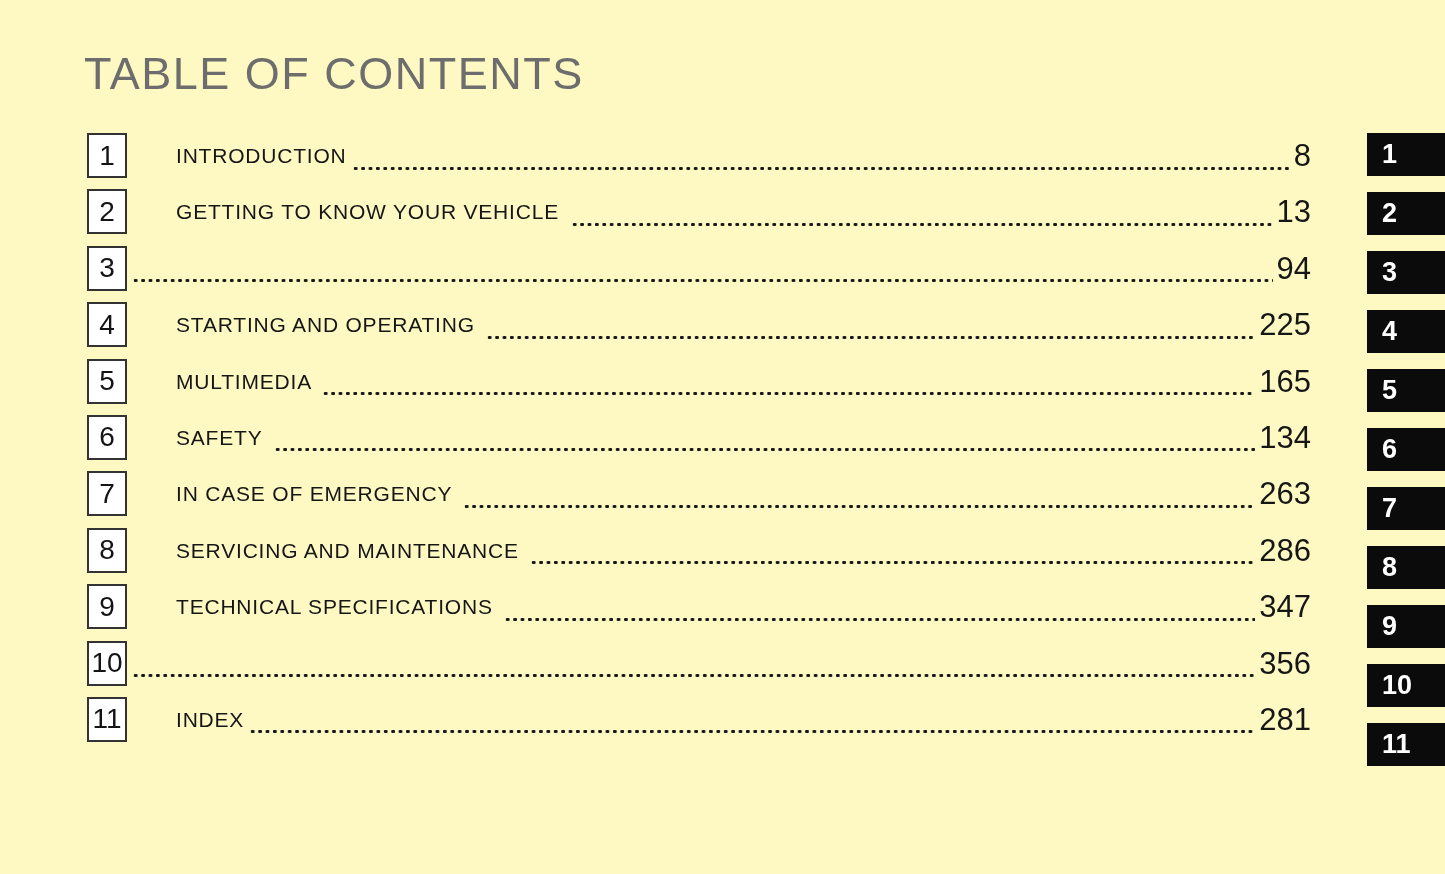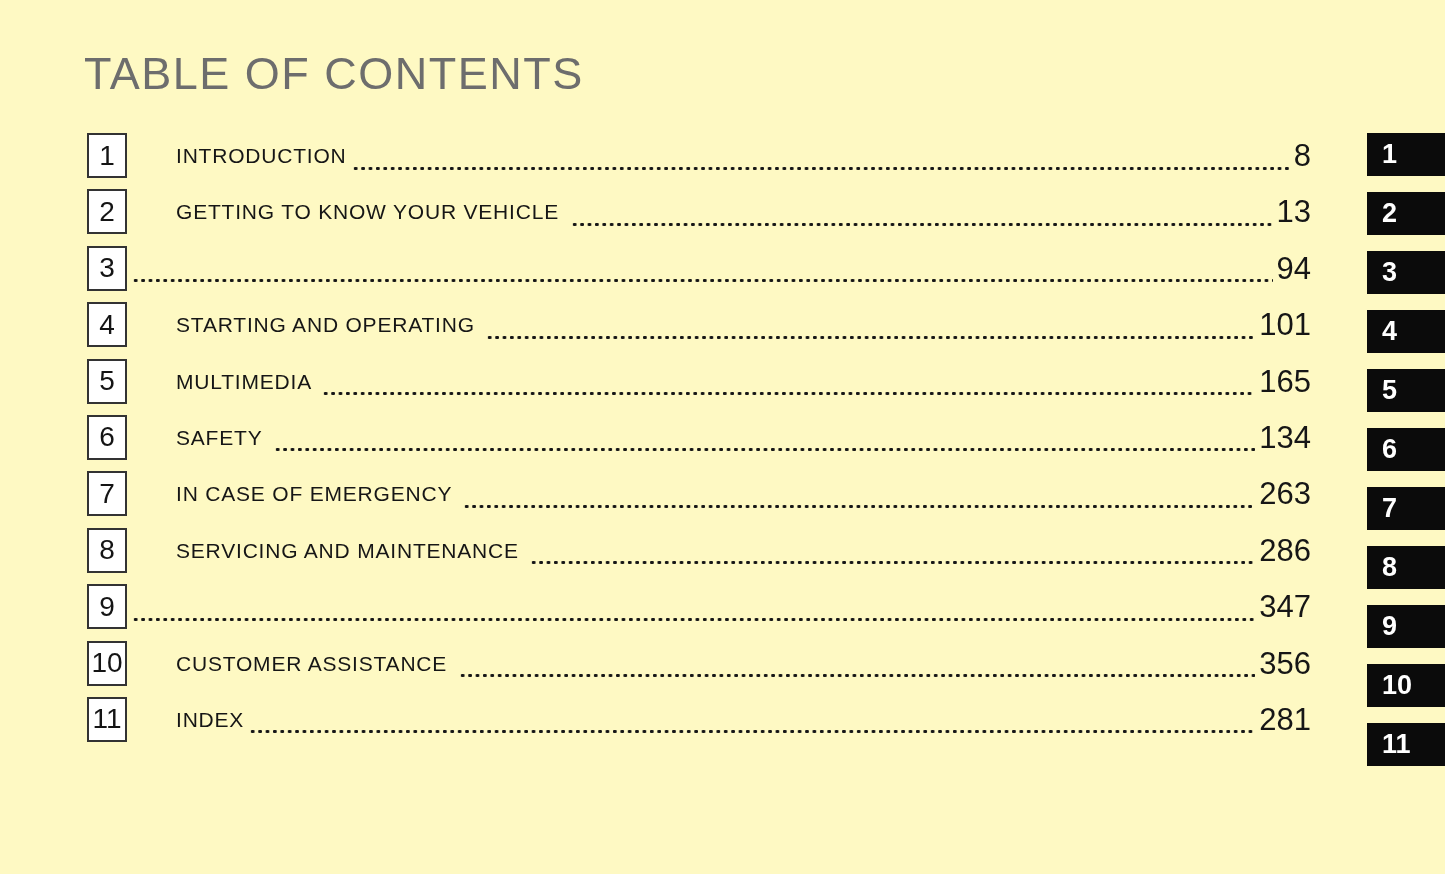--- a/index.html
+++ b/index.html
@@ -130,21 +130,21 @@
         <span class="dot-leader"></span>
         <span class="page-num">94</span>
       </div>
 
       <div class="toc-row">
         <div class="chapter-box">
           <span>4</span>
         </div>
         <span class="chapter-label">STARTING AND OPERATING </span>
         <span class="dot-leader"></span>
-        <span class="page-num">101</span>
+        <span class="page-num">225</span>
       </div>
 
       <div class="toc-row">
         <div class="chapter-box">
           <span>5</span>
         </div>
         <span class="chapter-label">MULTIMEDIA </span>
         <span class="dot-leader"></span>
         <span class="page-num">165</span>
       </div>
@@ -173,29 +173,29 @@
         </div>
         <span class="chapter-label">SERVICING AND MAINTENANCE </span>
         <span class="dot-leader"></span>
         <span class="page-num">286</span>
       </div>
 
       <div class="toc-row">
         <div class="chapter-box">
           <span>9</span>
         </div>
+        <span class="chapter-label">TECHNICAL SPECIFICATIONS </span>
         <span class="dot-leader"></span>
         <span class="page-num">347</span>
       </div>
 
       <div class="toc-row">
         <div class="chapter-box">
           <span>10</span>
         </div>
-        <span class="chapter-label">CUSTOMER ASSISTANCE </span>
         <span class="dot-leader"></span>
         <span class="page-num">356</span>
       </div>
 
       <div class="toc-row">
         <div class="chapter-box">
           <span>11</span>
         </div>
         <span class="chapter-label">INDEX</span>
         <span class="dot-leader"></span>

